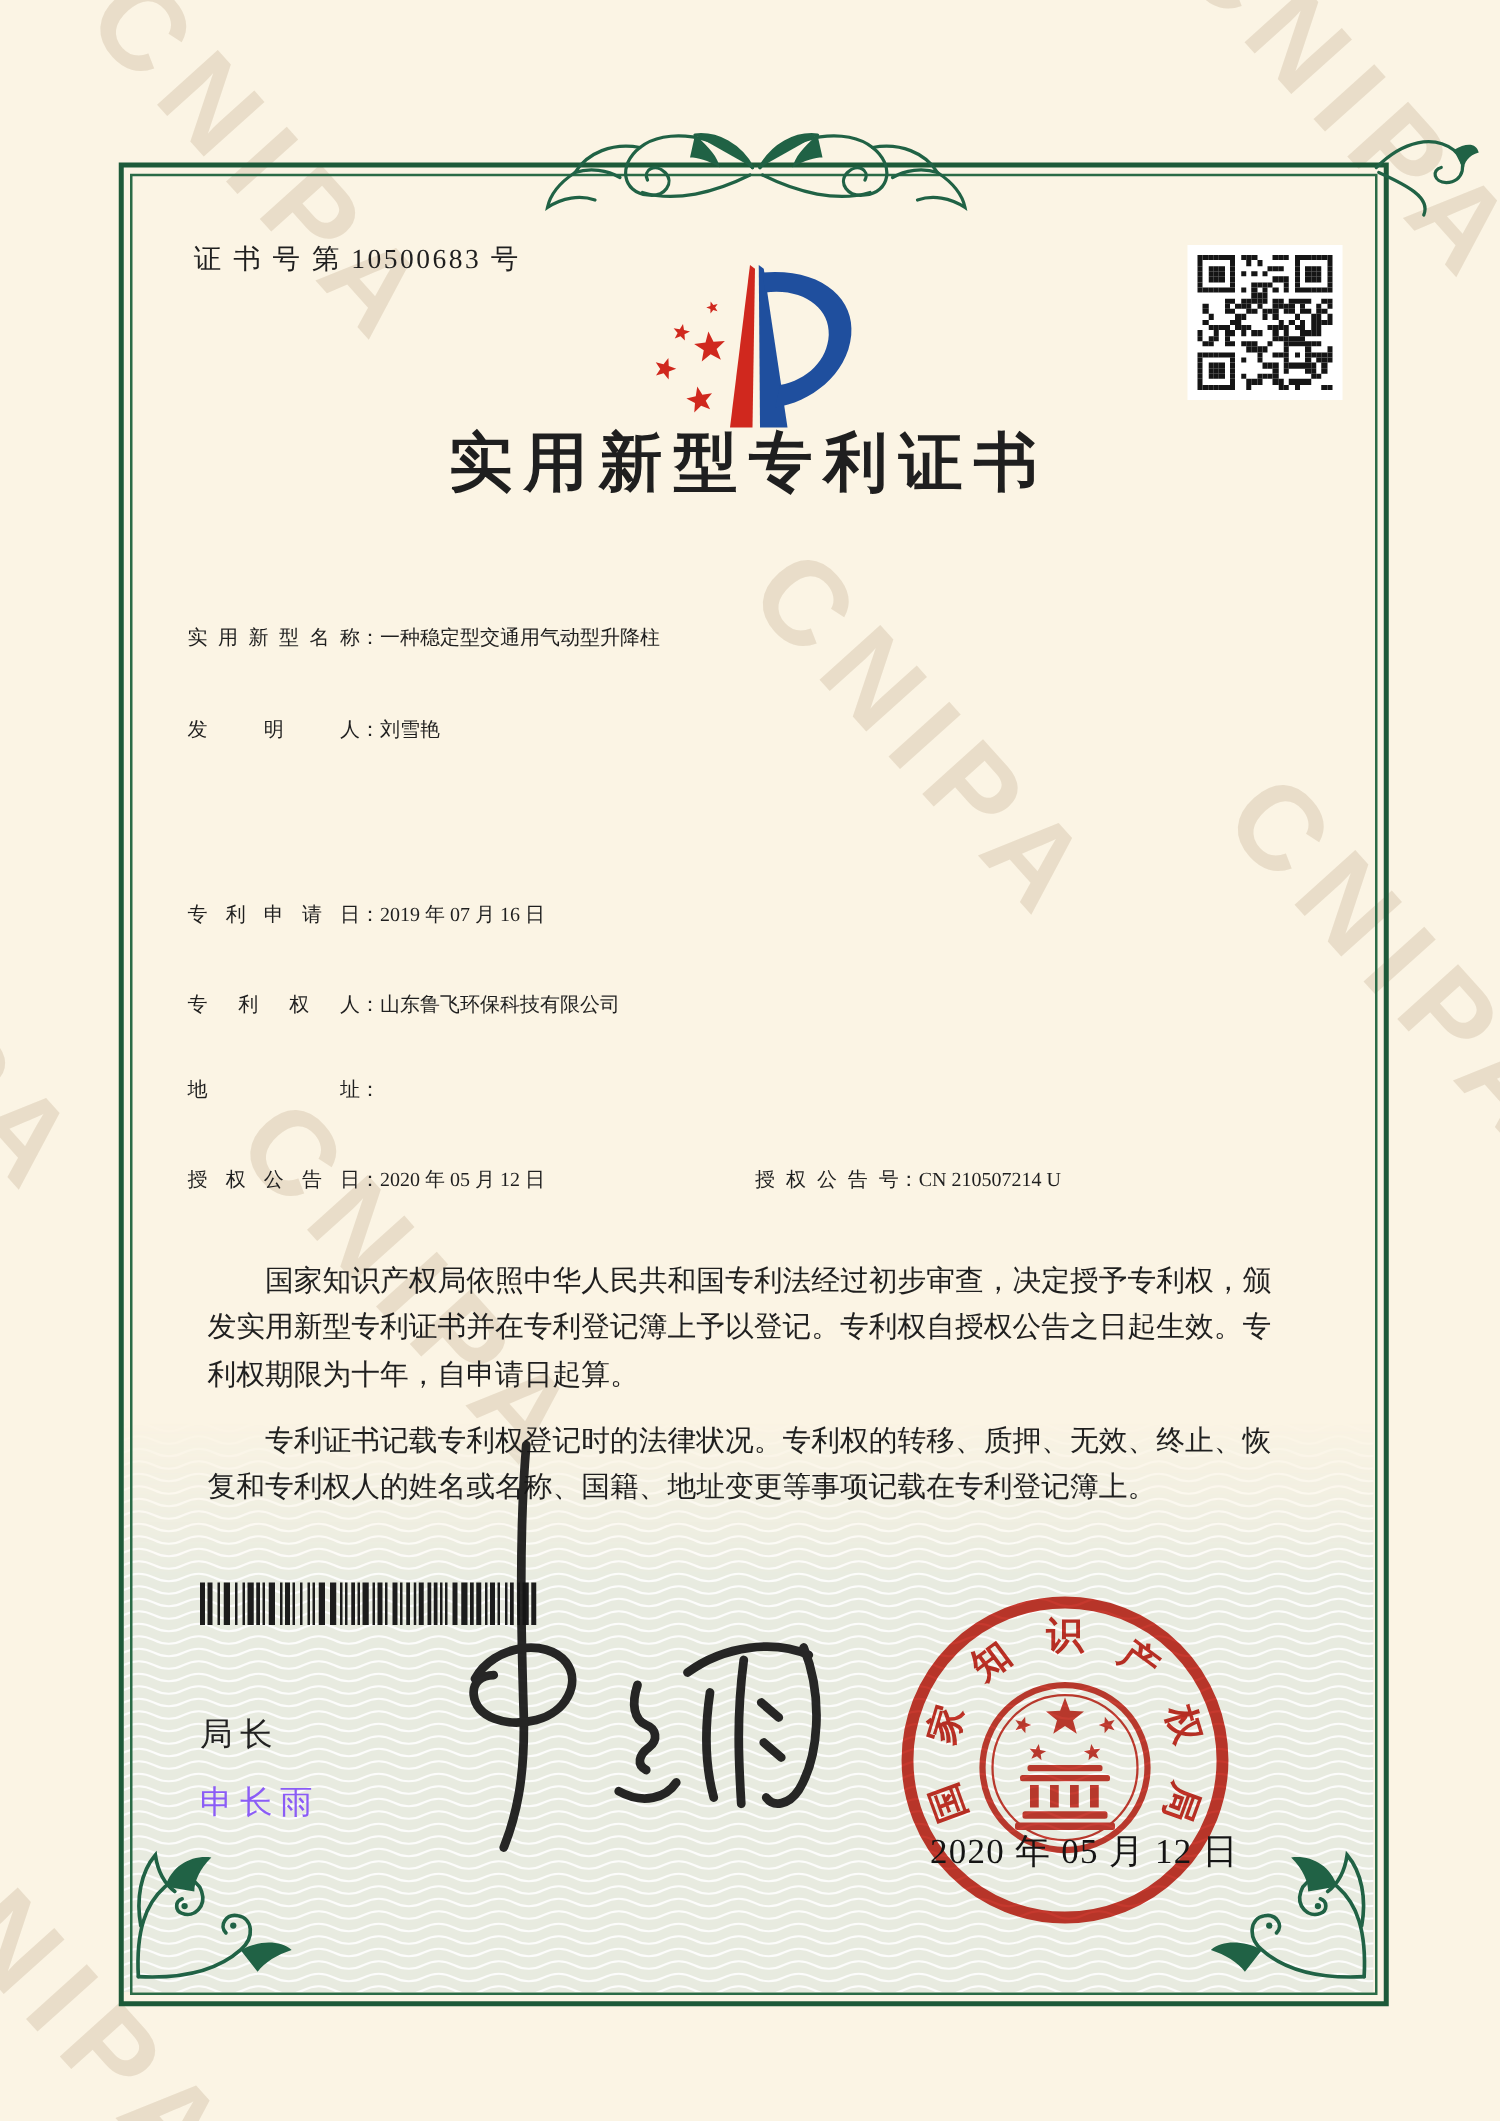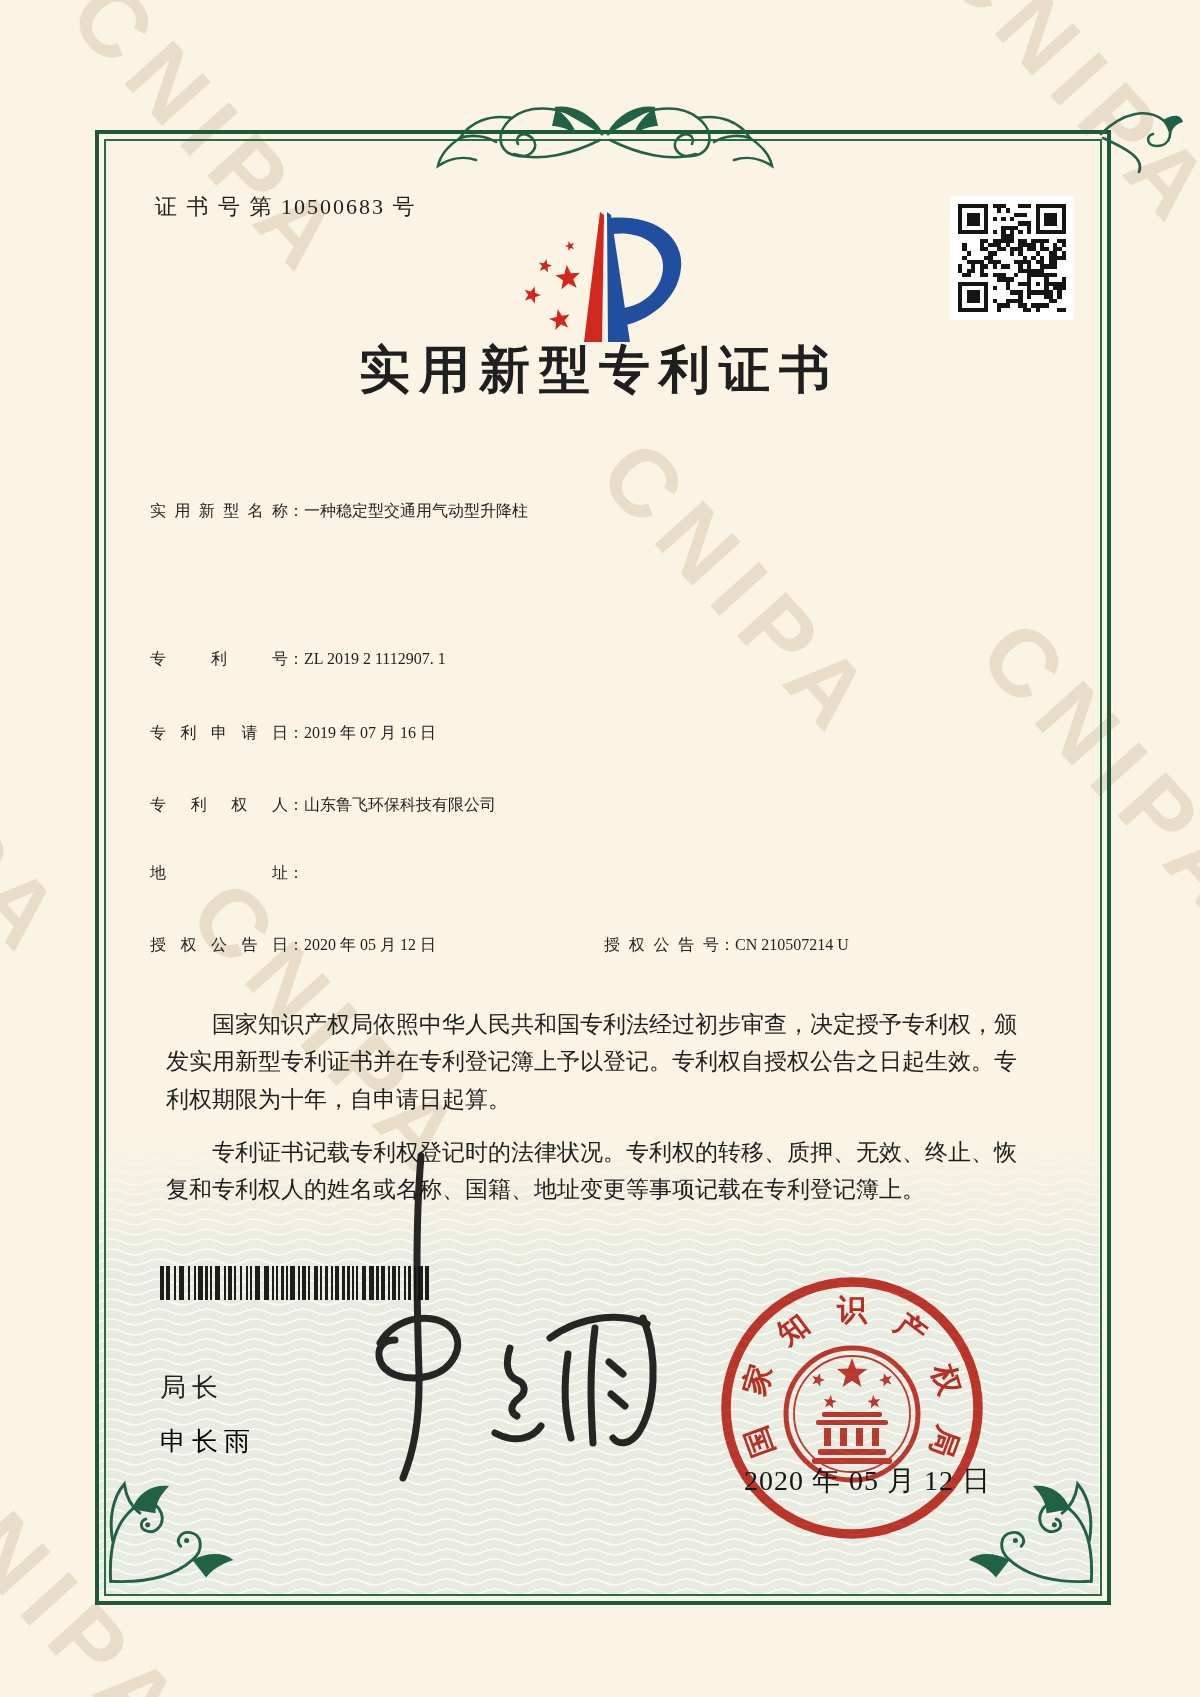--- a/index.html
+++ b/index.html
@@ -36,21 +36,21 @@
   
   .bodytext{position:absolute;left:150px;top:990px;width:905px;font-size:23px;line-height:1.62;z-index:4;}
   .bodytext p{margin:16px;text-indent:2em;}
   
   .barcode{position:absolute;left:160px;top:1266px;width:272px;height:34px;display:flex;align-items:stretch;z-index:4;}
   .barcode div{background:#1c1c1c;height:100%;flex:none;}
   
   .director-label{position:absolute;left:160px;top:1370px;font:500 26px "Liberation Sans","DejaVu Sans",sans-serif;
                   letter-spacing:6px;z-index:4;color:#222;}
   .director-name{position:absolute;left:160px;top:1424px;font:500 26px "Liberation Sans","DejaVu Sans",sans-serif;
-                 letter-spacing:6px;z-index:4;color:#000000;}
+                 letter-spacing:6px;z-index:4;color:#8b5cf6;}
   .signature{position:absolute;left:325px;top:1148px;z-index:5;}
   
   .seal{position:absolute;left:706px;top:1262px;width:292px;height:292px;z-index:4;mix-blend-mode:multiply;}
   .seal-date{position:absolute;left:744px;top:1462px;font-size:28px;letter-spacing:1px;color:#141414;z-index:6;}
   
   .page-indicator{position:absolute;left:95px;top:1548px;width:1008px;text-align:center;font-size:20px;z-index:4;}
   .note{position:absolute;left:455px;top:1608px;width:250px;height:46px;background:#fffdf8;z-index:4;
         display:flex;align-items:center;justify-content:center;font-size:23px;letter-spacing:3px;}
 </style>
 </head>
@@ -814,22 +814,22 @@
         <div class="on"></div>
         <div class="on"></div>
       </div>
   </div>
 
   <div class="title">实用新型专利证书</div>
 
   <div class="frow" style="top:500px">
     <span class="flabel">实用新型名称</span><span class="fcolon">：</span><span class="fvalue">一种稳定型交通用气动型升降柱</span>
   </div>
-  <div class="frow" style="top:648px">
-    <span class="flabel">专利号</span><span class="fcolon">：</span><span class="fvalue">ZL 2019 2 1112907. 1</span>
+  <div class="frow" style="top:574px">
+    <span class="flabel">发明人</span><span class="fcolon">：</span><span class="fvalue">刘雪艳</span>
   </div>
   <div class="frow" style="top:722px">
     <span class="flabel">专利申请日</span><span class="fcolon">：</span><span class="fvalue">2019 年 07 月 16 日</span>
   </div>
   <div class="frow" style="top:794px">
     <span class="flabel">专利权人</span><span class="fcolon">：</span><span class="fvalue">山东鲁飞环保科技有限公司</span>
   </div>
   <div class="frow" style="top:862px">
     <span class="flabel">地址</span><span class="fcolon">：</span>
   </div>

